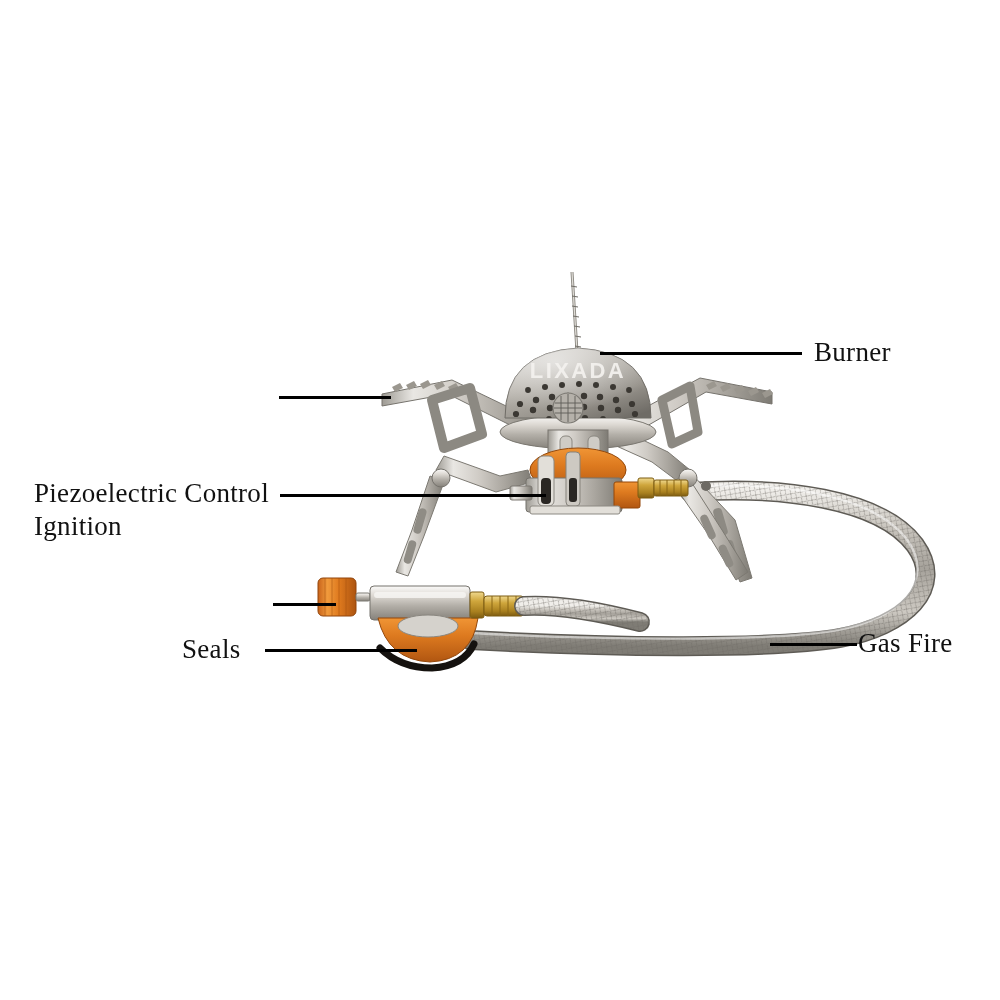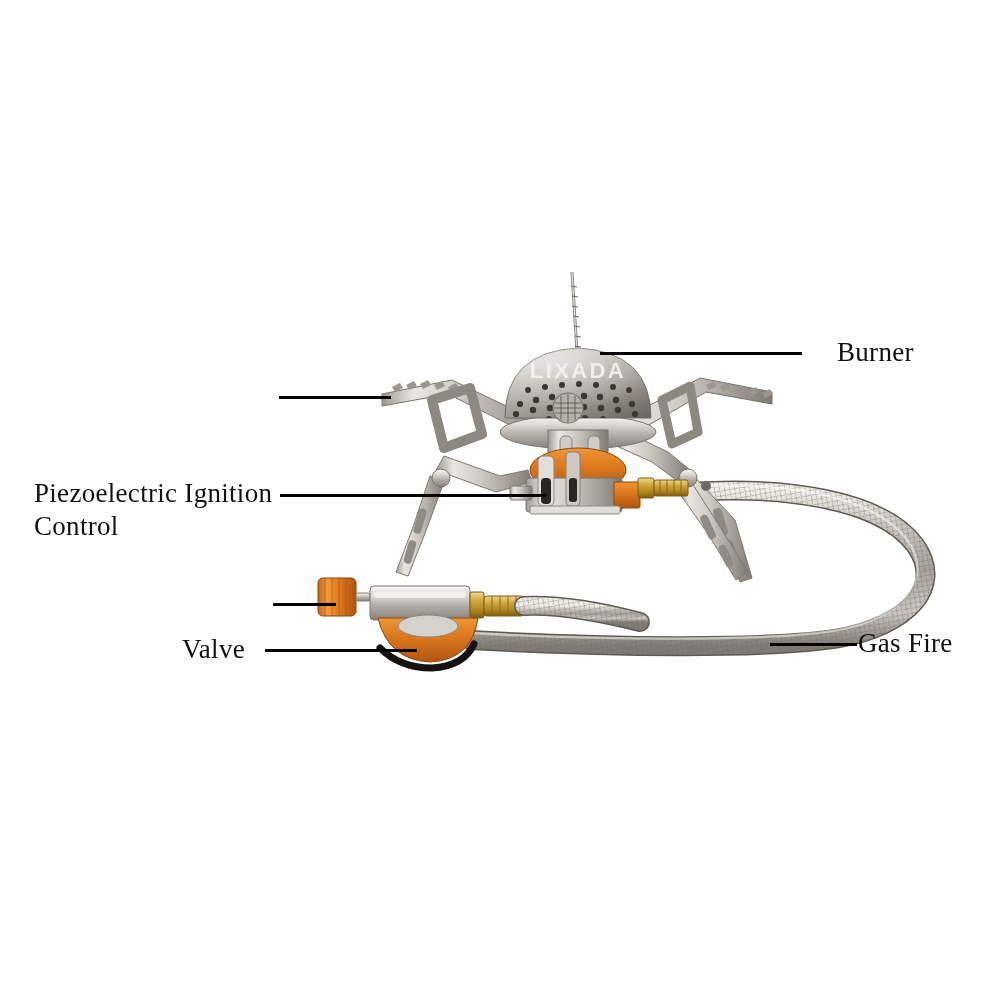--- a/index.html
+++ b/index.html
@@ -296,24 +296,24 @@
     </g>
   </svg>
 
   <div class="leader" style="left:600px; top:352px; width:202px;"></div>
   <div class="leader" style="left:279px; top:396px; width:112px;"></div>
   <div class="leader" style="left:280px; top:494px; width:266px;"></div>
   <div class="leader" style="left:273px; top:603px; width:63px;"></div>
   <div class="leader" style="left:265px; top:649px; width:152px;"></div>
   <div class="leader" style="left:770px; top:643px; width:87px;"></div>
 
-  <div class="label" style="left:814px; top:336px;margin-left:23px;">Burner</div>
-
-
-  <div class="label" style="left:34px; top:477px;">Piezoelectric Ignition</div>
-  <div class="label" style="left:34px; top:510px;">Control</div>
-
-
-  <div class="label" style="left:182px; top:633px;">Valve</div>
+  <div class="label" style="left:814px; top:336px;">Burner</div>
+
+
+  <div class="label" style="left:34px; top:477px;">Piezoelectric Control</div>
+  <div class="label" style="left:34px; top:510px;">Ignition</div>
+
+
+  <div class="label" style="left:182px; top:633px;">Seals</div>
 
   <div class="label" style="left:858px; top:627px;">Gas Fire</div>
 
 </div>
 
 </body></html>

